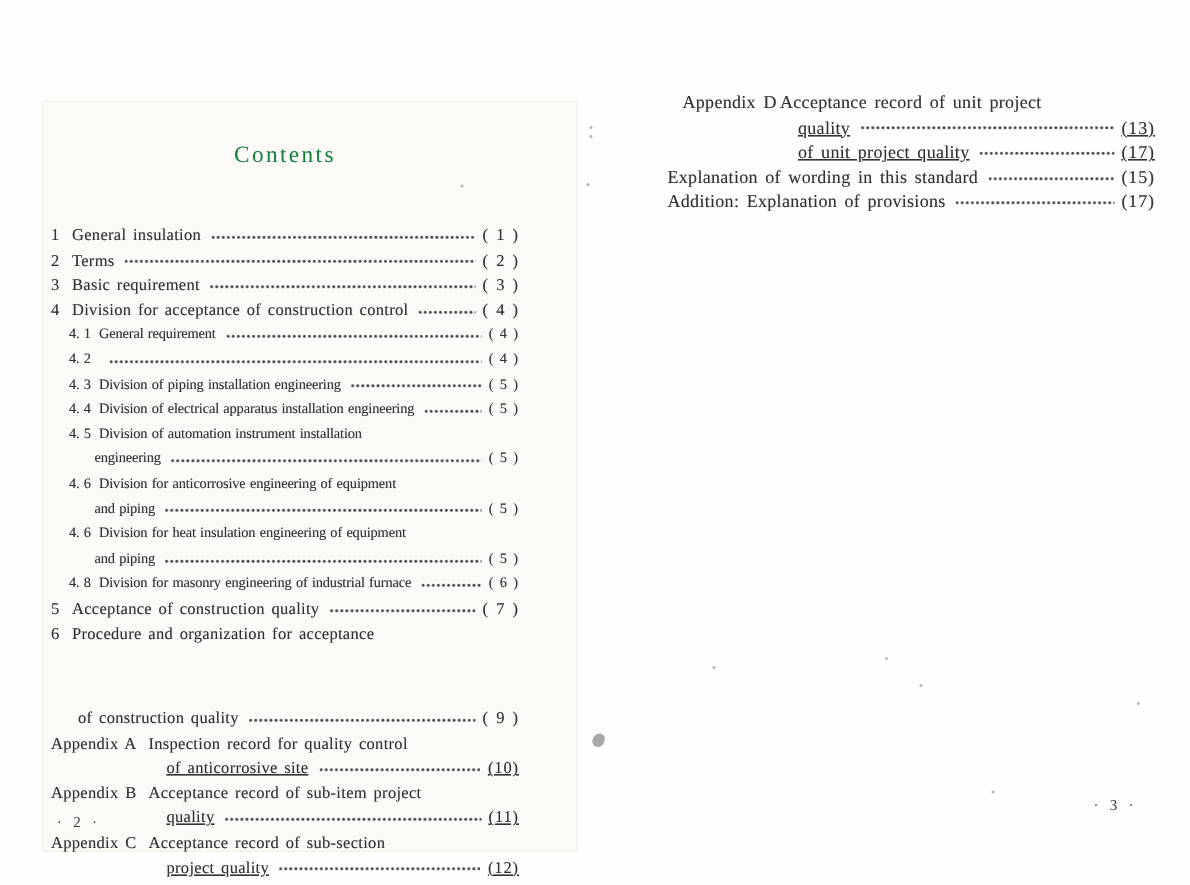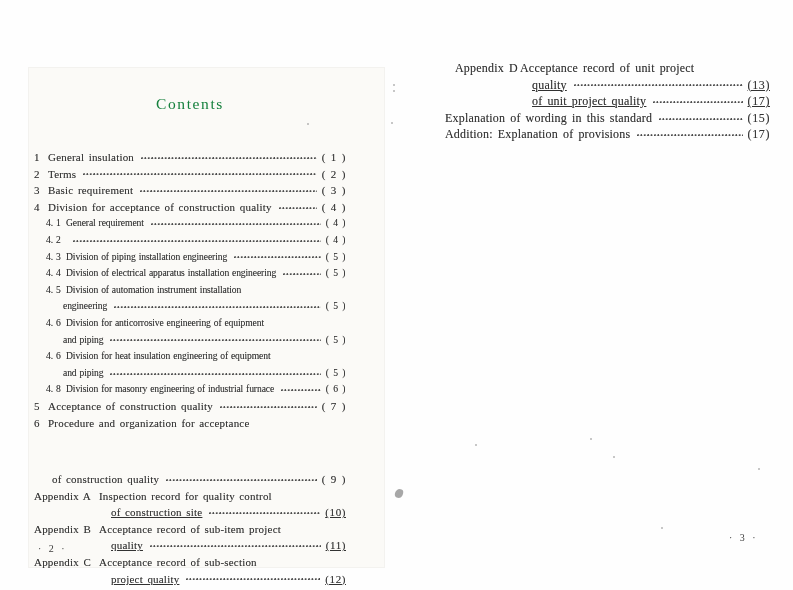--- a/index.html
+++ b/index.html
@@ -153,21 +153,21 @@
           <div class="toc-line">
             <span class="num">3</span>
             <span class="label">Basic requirement</span>
             <span class="leader"></span>
             <span class="page-col">( 3 )</span>
           </div>
         </div>
         <div class="entry top">
           <div class="toc-line">
             <span class="num">4</span>
-            <span class="label">Division for acceptance of construction quality</span>
+            <span class="label">Division for acceptance of construction control</span>
             <span class="leader"></span>
             <span class="page-col">( 4 )</span>
           </div>
         </div>
         <div class="entry sub">
           <div class="toc-line">
             <span class="num">4. 1</span>
             <span class="label">General requirement</span>
             <span class="leader"></span>
             <span class="page-col">( 4 )</span>
@@ -255,21 +255,21 @@
             <span class="leader"></span>
             <span class="page-col">( 9 )</span>
           </div>
         </div>
         <div class="entry appendix">
           <div class="toc-line">
             <span class="num">Appendix A</span>
             <span class="label">Inspection record for quality control</span>
           </div>
           <div class="toc-line cont">
-            <span class="label">of construction site</span>
+            <span class="label">of anticorrosive site</span>
             <span class="leader"></span>
             <span class="page-col">(10)</span>
           </div>
         </div>
         <div class="entry appendix">
           <div class="toc-line">
             <span class="num">Appendix B</span>
             <span class="label">Acceptance record of sub-item project</span>
           </div>
           <div class="toc-line cont">

